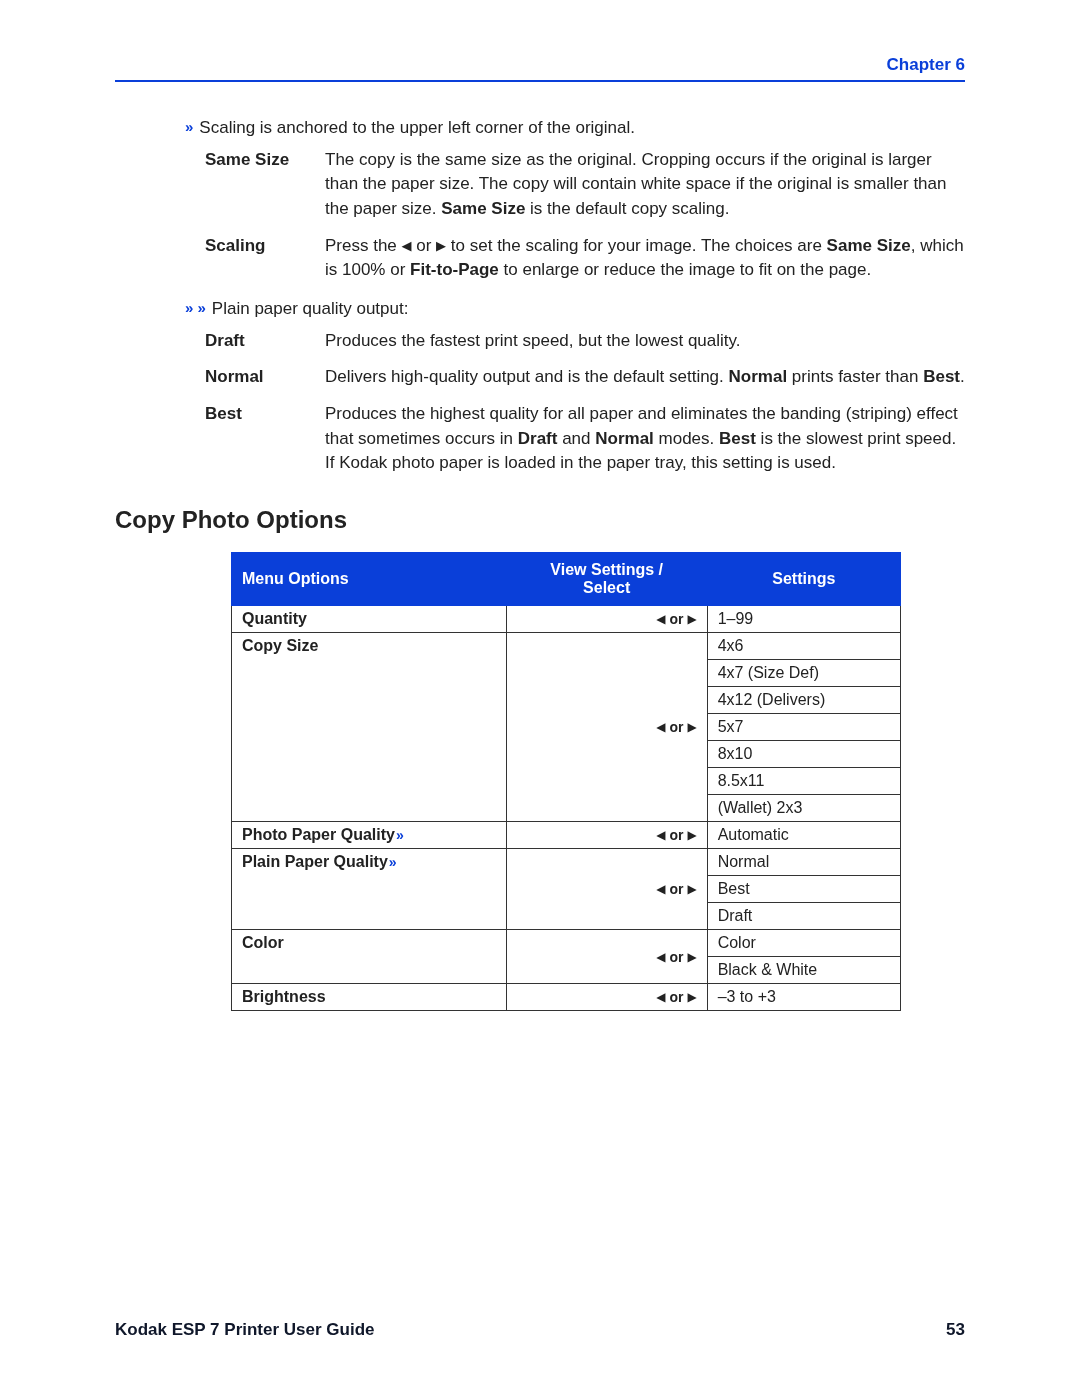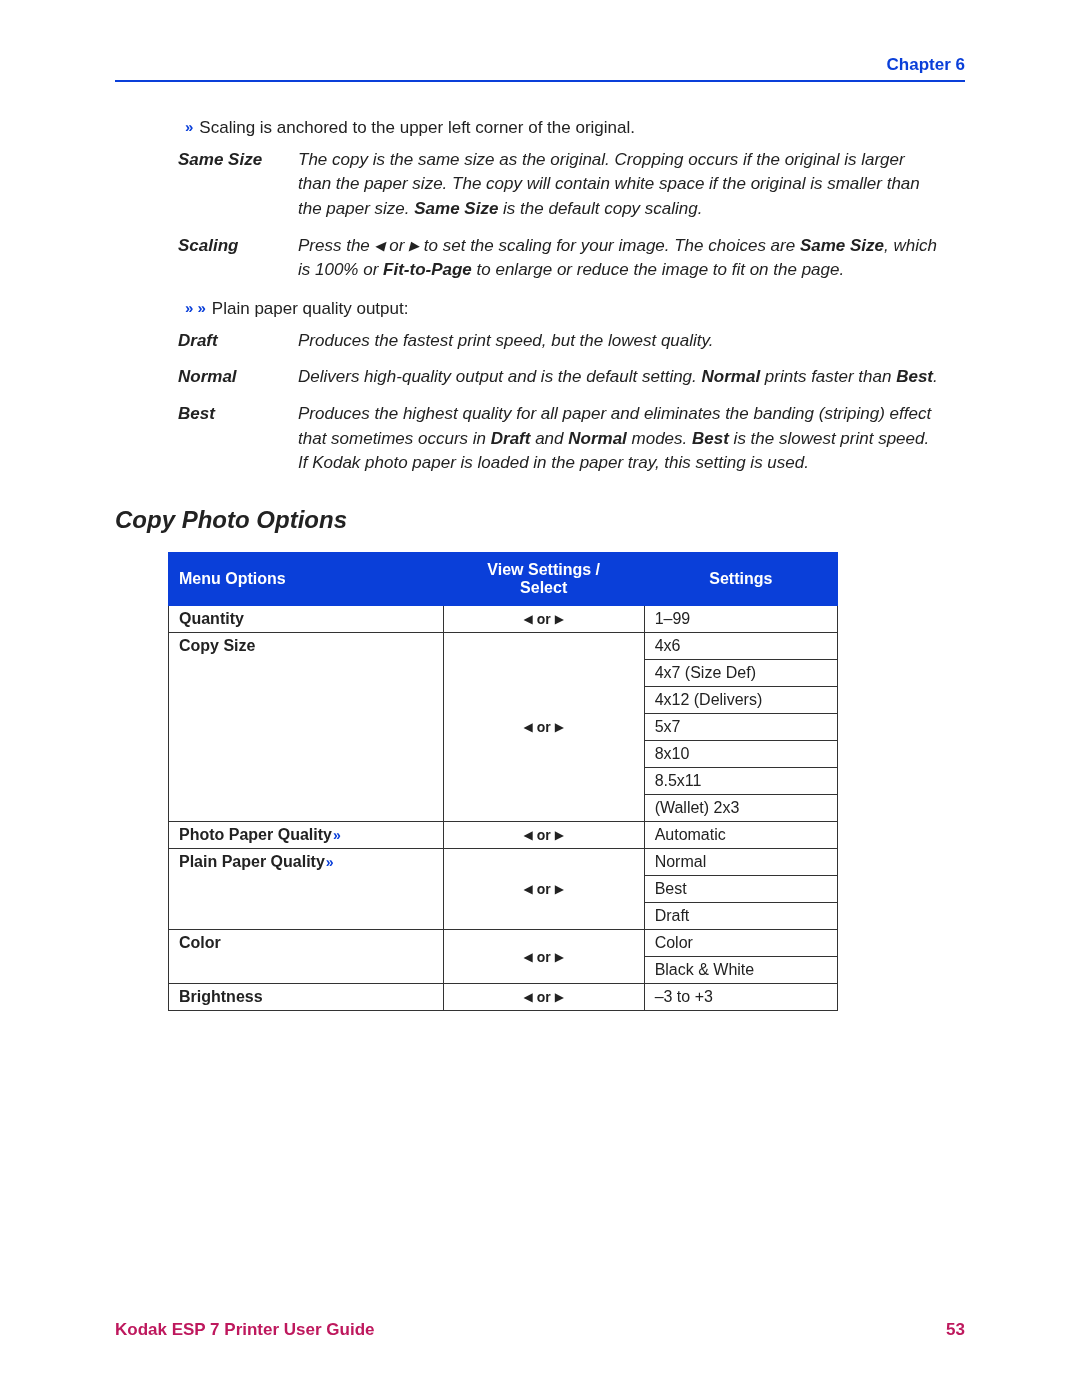--- a/index.html
+++ b/index.html
@@ -46,23 +46,22 @@
     line-height: 1.4;
   }
   .marker {
     color: #0a3fd9;
     font-weight: bold;
     font-size: 15px;
     margin-right: 6px;
     flex: 0 0 auto;
   }
   .def-table {
-    margin-left: 63px;
+    margin-left: 90px;
     width: calc(100% - 90px);
-    font-style: italic;
   }
   .def-row {
     display: flex;
     align-items: flex-start;
     margin: 6px 0 12px 0;
     line-height: 1.45;
   }
   .def-term {
     flex: 0 0 120px;
     font-weight: bold;
@@ -74,46 +73,45 @@
   .tri {
     display: inline-block;
     font-size: 13px;
     position: relative;
     top: -1px;
   }
   h2.section {
     font-size: 24px;
     font-weight: bold;
     margin: 30px 0 18px 0;
-    font-style: italic;
   }
   table.opt {
     border-collapse: collapse;
-    margin-left: 53px;
+    margin-left: 116px;
     width: calc(100% - 180px);
   }
   table.opt th {
     background: #0a3fd9;
     color: #fff;
     font-weight: bold;
     font-size: 16px;
     padding: 8px 10px;
     border: 1px solid #0a3fd9;
     text-align: center;
   }
   table.opt th:first-child { text-align: left; }
   table.opt td {
     border: 1px solid #333;
     padding: 4px 10px;
     font-size: 16px;
     vertical-align: top;
     text-align: left;
   }
   table.opt td.center {
-    text-align: center;
+    text-align: right;
     vertical-align: middle;
   }
   table.opt td.bold-cell {
     font-weight: bold;
     vertical-align: top;
   }
   .arrow-sel {
     font-size: 14px;
   }
   .arrow-sel .tri { font-size: 12px; }
@@ -124,21 +122,21 @@
     font-size: 14px;
     margin-left: 1px;
   }
   .footer {
     position: absolute;
     left: 115px;
     right: 115px;
     top: 1320px;
     display: flex;
     justify-content: space-between;
-    color: #be185d;
+    color: #0f172a;
     font-weight: bold;
     font-size: 17px;
   }
 </style>
 </head>
 <body>
 
 <div class="page">
   <div class="header">Chapter 6</div>
   <div class="hr-top"></div>

